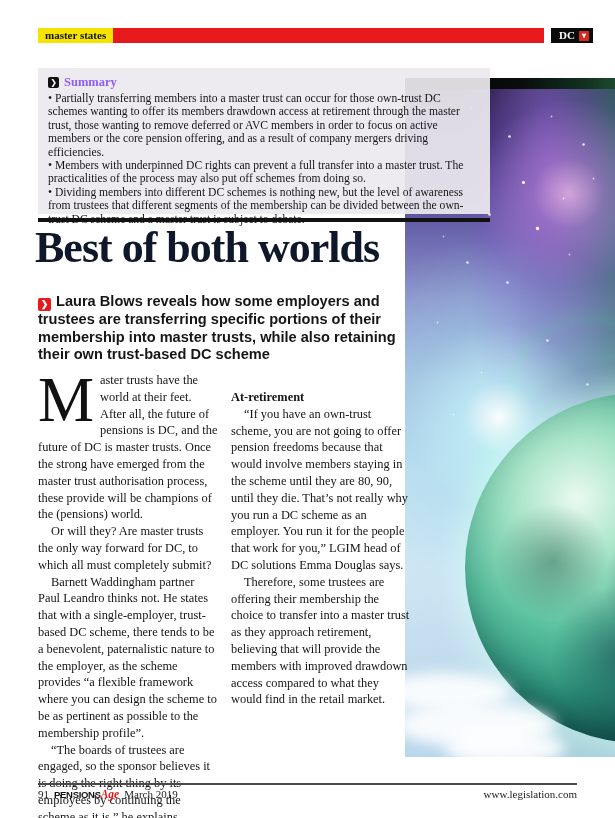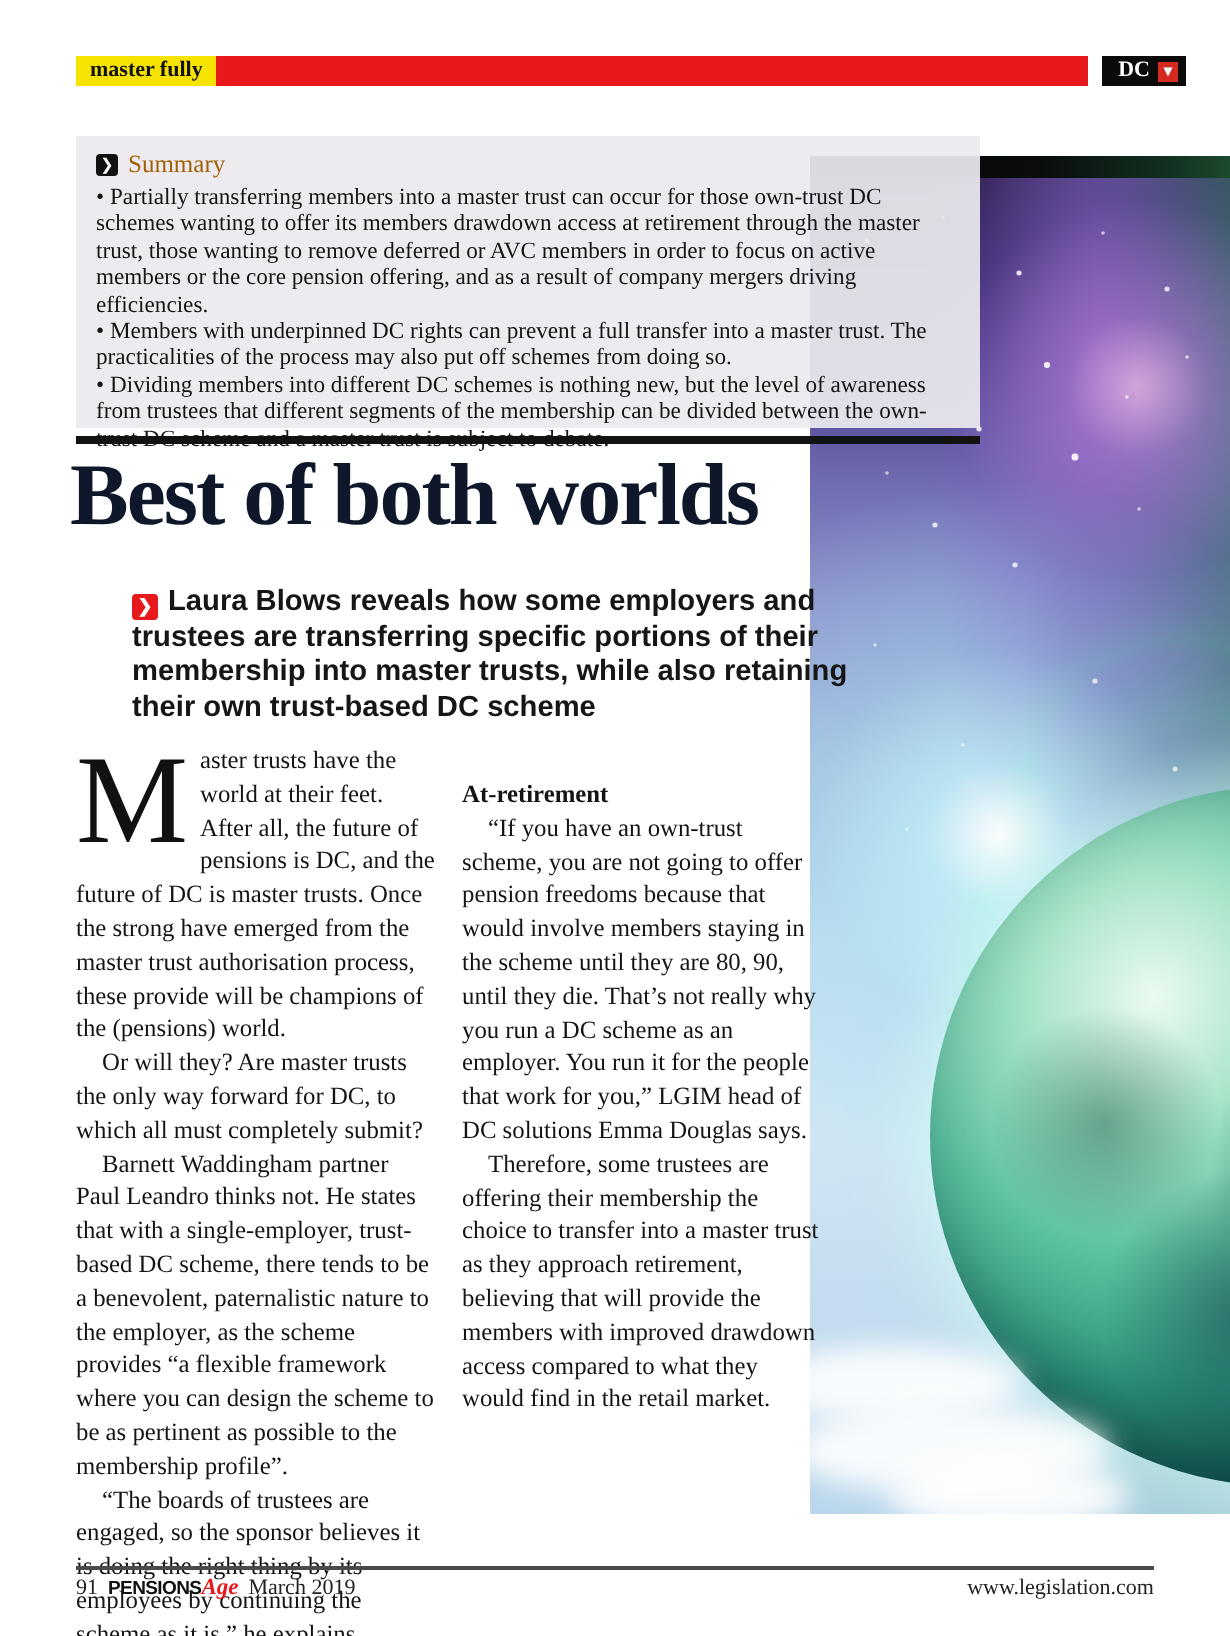--- a/index.html
+++ b/index.html
@@ -58,31 +58,31 @@
   .cloud-3 { left:40px;  top:652px; width:120px; height:36px; }
 
   
   .summary-box {
     position:absolute; left:38px; top:68px; width:452px; height:146px; z-index:3;
     background:rgba(236,234,239,0.93); padding:6px 10px 6px 10px; box-sizing:border-box;
   }
   .summary-title-row { display:flex; align-items:center; gap:5px; margin:1px 0 2px 0; }
   .mini-arrow { display:inline-block; width:11px; height:11px; background:#111; color:#fff;
     font-size:8px; line-height:11px; text-align:center; border-radius:2px; font-family:"Liberation Sans",sans-serif; flex:0 0 auto; }
-  .summary-title { font-weight:normal; font-size:12.5px; color:#a16207; }
+  .summary-title { font-weight:bold; font-size:12.5px; color:#8b5cf6; }
   .summary-bullet { margin:0; font-size:11.6px; line-height:13.4px; color:#151515; }
   .summary-bullet::before { content:"• "; }
 
   .rule-black { position:absolute; left:38px; top:218px; width:452px; height:4px; background:#121212; z-index:3; }
 
   
   .headline { position:absolute; left:35px; top:222px; z-index:3; margin:0;
     font-family:"Liberation Serif",serif; font-weight:bold; font-size:44px; letter-spacing:-1px; color:#0f172a; }
   .standfirst { position:absolute; left:38px; top:293px; width:380px; z-index:3;
-    font-family:"Liberation Sans",sans-serif; font-weight:bold; font-size:14.6px; line-height:17.6px; color:#161616;margin-left:28px; }
+    font-family:"Liberation Sans",sans-serif; font-weight:bold; font-size:14.6px; line-height:17.6px; color:#161616; }
   .sf-arrow { display:inline-block; width:13px; height:13px; background:#e8191c; color:#fff;
     font-size:9px; line-height:13px; text-align:center; border-radius:2px; margin-right:5px; vertical-align:-1px; font-family:"Liberation Sans",sans-serif; }
 
   
   .article { position:absolute; left:38px; top:372px; width:374px; z-index:3; display:flex; gap:12px;
     font-size:12.4px; line-height:16.8px; color:#141414; }
   .col { width:181px; }
   .col p { margin:0; }
   .col p.indent { text-indent:13px; }
   .dropcap { float:left; font-size:63px; line-height:50px; margin:3px 6px 0 0; color:#111; }
@@ -97,21 +97,21 @@
   .brand-pensions { font-family:"Liberation Sans",sans-serif; font-weight:bold; font-size:9.5px; letter-spacing:-0.3px; color:#111; }
   .brand-age { color:#e8191c; font-style:italic; font-weight:bold; font-size:11.5px; }
   .footer-site { color:#222; text-decoration:none; }
 </style>
 </head>
 <body>
 
 <div class="page">
 
   <div class="topbar">
-    <span class="topbar-section">master fully</span>
+    <span class="topbar-section">master states</span>
     <span class="topbar-red"></span>
     <span class="topbar-dc">
       <span>DC</span>
       <span class="dc-caret">▾</span>
     </span>
   </div>
 
   <div class="hero">
     <div class="stars"></div>
     <div class="planet"></div>

